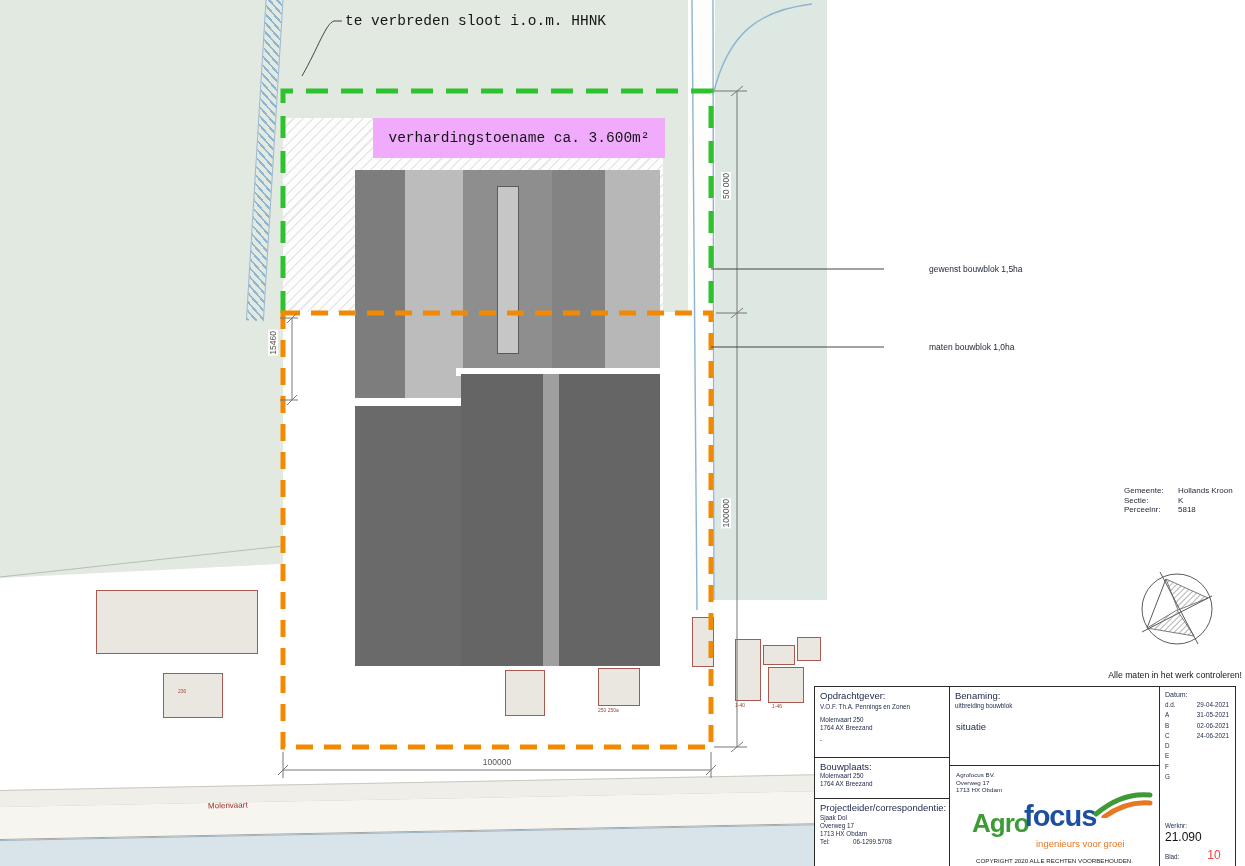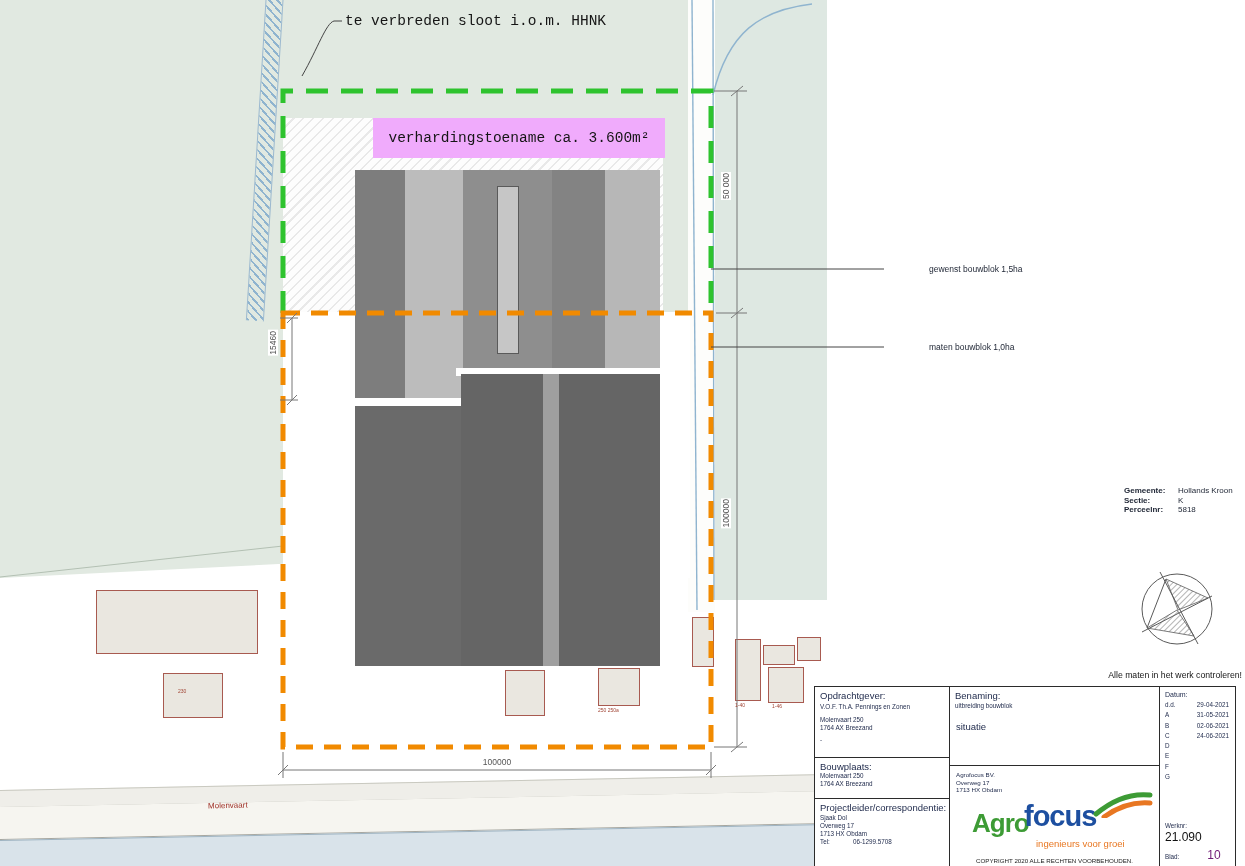--- a/index.html
+++ b/index.html
@@ -31,42 +31,42 @@
   
   .note-big{font-size:14.5px;color:#151515;z-index:40;white-space:nowrap;font-family:Liberation Mono, monospace;}
   .leader-label{font-size:8.5px;color:#1d2433;z-index:40;white-space:nowrap;padding-left:40px;}
   .dim{font-size:8.5px;color:#555;z-index:40;white-space:nowrap;}
   .dim-vert{writing-mode:vertical-rl;transform:rotate(180deg);background:#fff;padding:1px 0;}
   .tinyred{font-size:5px;color:#a04434;z-index:41;white-space:nowrap;}
   .street{font-size:8px;color:#9e2f26;z-index:41;transform:rotate(-1.3deg);white-space:nowrap;}
   
   .parcel{left:1124px;top:486px;z-index:40;font-size:8px;color:#1d2433;line-height:9.5px;}
   .parcel .row{display:flex;}
-  .parcel .lab{width:54px;font-weight:bold;}
+  .parcel .lab{width:54px;}
   .check-note{left:1020px;top:670px;width:222px;text-align:right;font-size:8.7px;color:#151515;z-index:40;}
   
   .tb{left:814px;top:686px;width:420px;height:179px;border:1px solid #2b2b2b;background:#fff;
       z-index:50;color:#1c2749;}
   .cell{position:absolute;box-sizing:border-box;}
   .b-r{border-right:1px solid #2b2b2b;} .b-b{border-bottom:1px solid #2b2b2b;}
   .tb-head{font-size:9.5px;padding:3px 0 0 5px;}
   .tb-line{font-size:6.3px;line-height:7.8px;padding-left:5px;}
   .mt{margin-top:5px;}
   .telrow{display:flex;font-size:6.3px;padding-left:5px;margin-top:1px;}
   .telrow .tl{width:33px;}
   .benaming-sub{font-size:6.3px;padding-left:5px;margin-top:1px;}
   .benaming-type{font-size:9.5px;padding-left:6px;margin-top:12px;}
   .datum-head{font-size:7px;padding:4px 0 2px 5px;}
   .rev-row{display:flex;justify-content:space-between;font-size:6.3px;line-height:10.3px;
            padding:0 5px 0 5px;}
   .werk-label{font-size:6.3px;padding:3px 0 0 5px;}
   .werk-value{font-size:12px;padding:1px 0 0 5px;color:#111;}
   .blad-row{display:flex;align-items:baseline;padding:4px 0 0 5px;}
   .blad-row .bl{font-size:6.3px;}
-  .blad-row .bv{font-size:12px;margin-left:28px;color:#701a75;}
+  .blad-row .bv{font-size:12px;margin-left:28px;color:#ef4444;}
   
   .firm-lines{font-size:6.2px;line-height:7.6px;padding:5px 0 0 6px;}
   .logo-row{position:absolute;left:22px;top:30px;width:186px;height:56px;}
   .logo-agro{position:absolute;left:0;top:12px;font-size:26px;font-weight:bold;color:#3d9b35;letter-spacing:-1px;}
   .logo-focus{position:absolute;left:52px;top:4px;font-size:29px;font-weight:bold;color:#1d4fa0;letter-spacing:-1px;}
   .logo-tag{position:absolute;left:64px;top:42px;font-size:9.5px;color:#e87722;white-space:nowrap;}
   .logo-swoosh{position:absolute;left:120px;top:-6px;}
   .copyright{position:absolute;bottom:2px;left:0;width:100%;text-align:center;font-size:6.2px;color:#222;}
 </style>
 </head>

